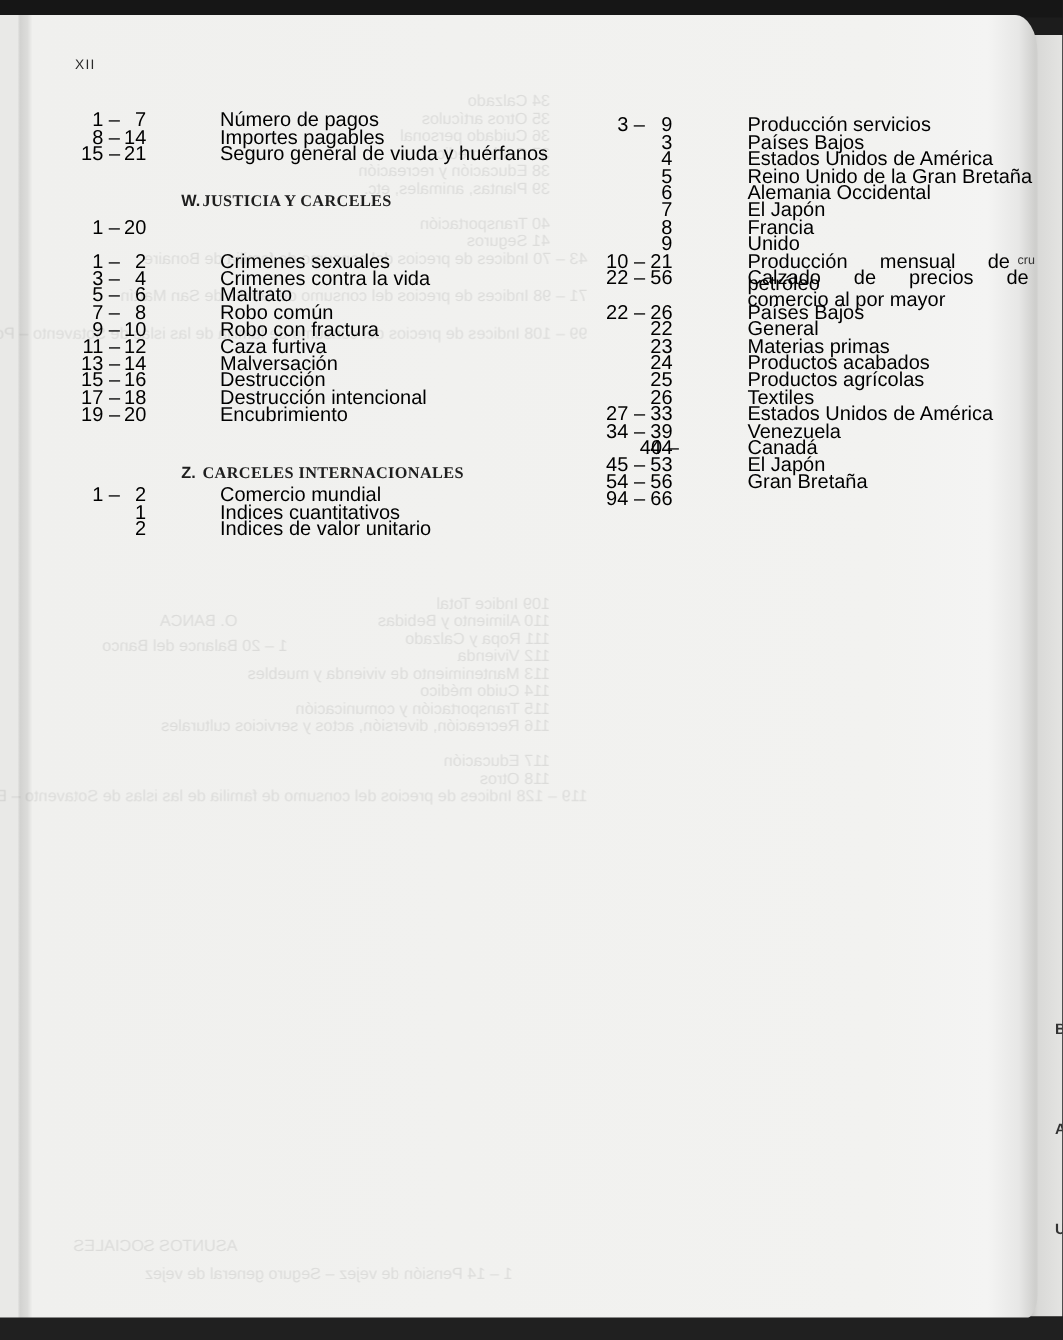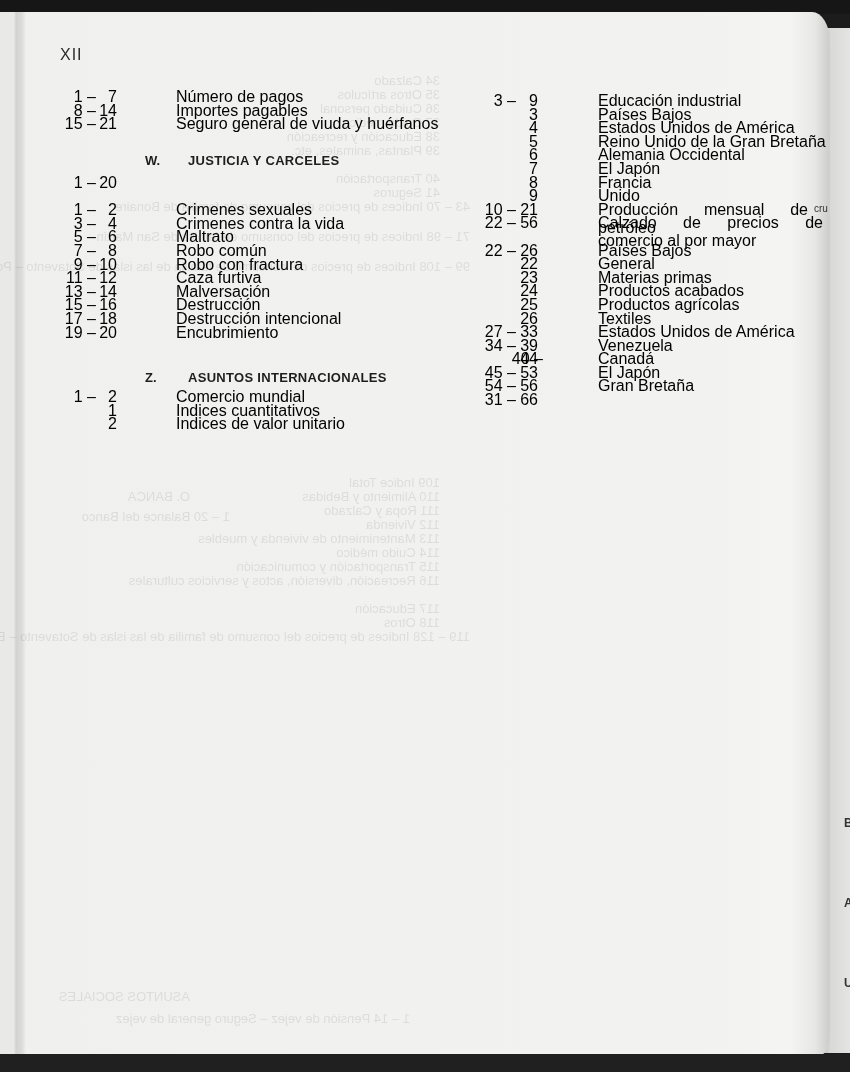--- a/index.html
+++ b/index.html
@@ -19,28 +19,28 @@
   .under-page {
     position:absolute; left:822px; top:28px; width:28px; height:1025px;
     background:linear-gradient(90deg,#bdbdbb,#d9d9d7 30%,#e4e4e2);
   }
   .under-page .edge-letter { position:absolute; left:22px; font-size:12px; font-weight:bold; color:#333; }
   .bleed {
     position:absolute; left:0; top:0; width:830px; height:1044px; transform:scaleX(-1);
     color:#000; opacity:0.09; font-size:13px; line-height:13.6px; pointer-events:none;
   }
   .bleed .bl { position:absolute; white-space:nowrap; }
-  .folio { position:absolute; left:60px; top:34px; font-size:16px; color:#2a2a2a; letter-spacing:1px; }
+  .folio { position:absolute; left:60px; top:34px; font-size:11px; color:#2a2a2a; letter-spacing:1px; }
   .row { position:relative; height:13.6px; white-space:nowrap; }
   .row.tall { height:27.2px; }
   .num { position:absolute; text-align:right; }
   .label { position:absolute; white-space:normal; }
   .heading { position:absolute; font-weight:bold; font-size:13px; color:#1e1e1e; }
   .heading .letter { position:absolute; left:0; }
-  .heading .title { position:absolute; left:43px; white-space:nowrap; letter-spacing:0.3px; }
+  .heading .title { position:absolute; left:17px; white-space:nowrap; letter-spacing:0.3px;font-family:Liberation Serif, serif; }
   .block { position:absolute; left:0; width:850px; }
   .cut { position:absolute; font-size:10px; color:#333; white-space:nowrap; }
 </style>
 </head>
 <body>
 
 <div class="top-band"></div>
 
 <div class="under-page">
   <span class="edge-letter" style="top:788px">B</span>
@@ -156,21 +156,21 @@
     </div>
     <div class="row">
       <span class="num" style="left:50px;width:46px">19 –</span>
       <span class="num" style="left:96px;width:21px">20</span>
       <span class="label" style="left:176px">Encubrimiento</span>
     </div>
   </div>
 
   <div class="heading" style="left:145px;top:358px">
     <span class="letter">Z.</span>
-    <span class="title">ASUNTOS INTERNACIONALES</span>
+    <span class="title">CARCELES INTERNACIONALES</span>
   </div>
 
   <div class="block" style="top:376px">
     <div class="row">
       <span class="num" style="left:50px;width:46px">1 –</span>
       <span class="num" style="left:96px;width:21px">2</span>
       <span class="label" style="left:176px">Comercio mundial</span>
     </div>
     <div class="row">
       <span class="num" style="left:50px;width:46px"></span>
@@ -181,21 +181,21 @@
       <span class="num" style="left:50px;width:46px"></span>
       <span class="num" style="left:96px;width:21px">2</span>
       <span class="label" style="left:176px">Indices de valor unitario</span>
     </div>
   </div>
 
   <div class="block" style="top:80px">
     <div class="row">
       <span class="num" style="left:470px;width:46px">3 –</span>
       <span class="num" style="left:516px;width:22px">9</span>
-      <span class="label" style="left:598px">Educación industrial</span>
+      <span class="label" style="left:598px">Producción servicios</span>
     </div>
     <div class="row">
       <span class="num" style="left:470px;width:46px"></span>
       <span class="num" style="left:516px;width:22px">3</span>
       <span class="label" style="left:598px">Países Bajos</span>
     </div>
     <div class="row">
       <span class="num" style="left:470px;width:46px"></span>
       <span class="num" style="left:516px;width:22px">4</span>
       <span class="label" style="left:598px">Estados Unidos de América</span>
@@ -285,19 +285,19 @@
       <span class="num" style="left:470px;width:46px">45 –</span>
       <span class="num" style="left:516px;width:22px">53</span>
       <span class="label" style="left:598px">El Japón</span>
     </div>
     <div class="row">
       <span class="num" style="left:470px;width:46px">54 –</span>
       <span class="num" style="left:516px;width:22px">56</span>
       <span class="label" style="left:598px">Gran Bretaña</span>
     </div>
     <div class="row tall">
-      <span class="num" style="left:470px;width:46px">31 –</span>
+      <span class="num" style="left:470px;width:46px">94 –</span>
       <span class="num" style="left:516px;width:22px">66</span>
     </div>
   </div>
 </div>
 
 <div class="bottom-band"></div>
 
 </body></html>

